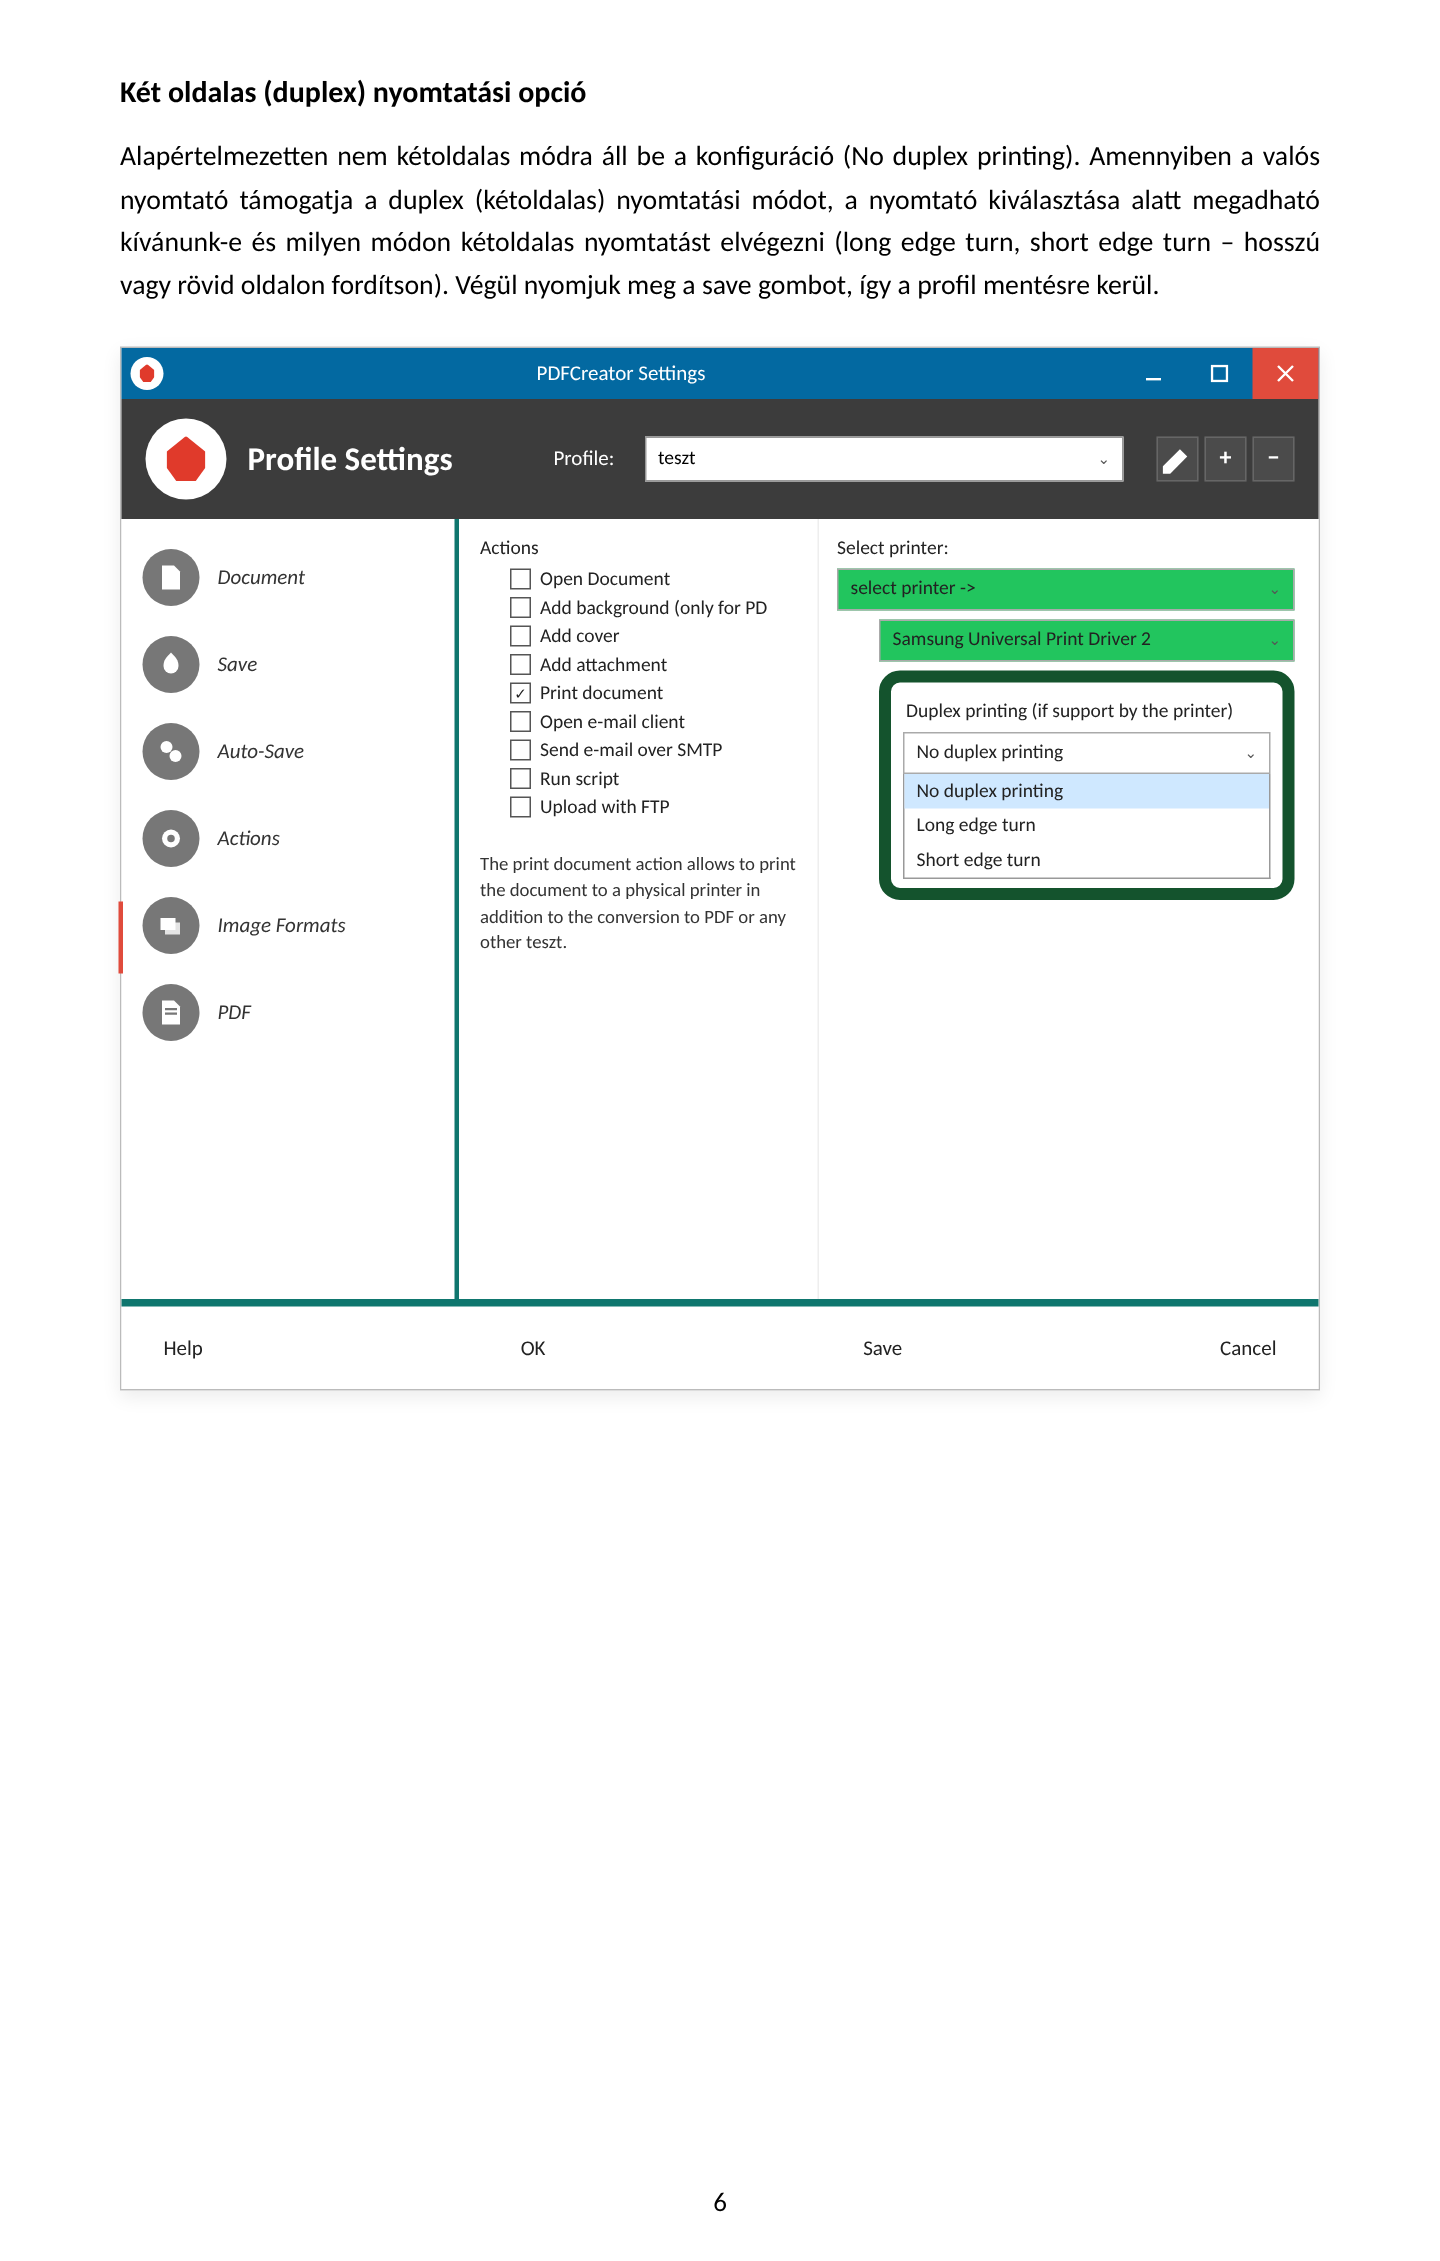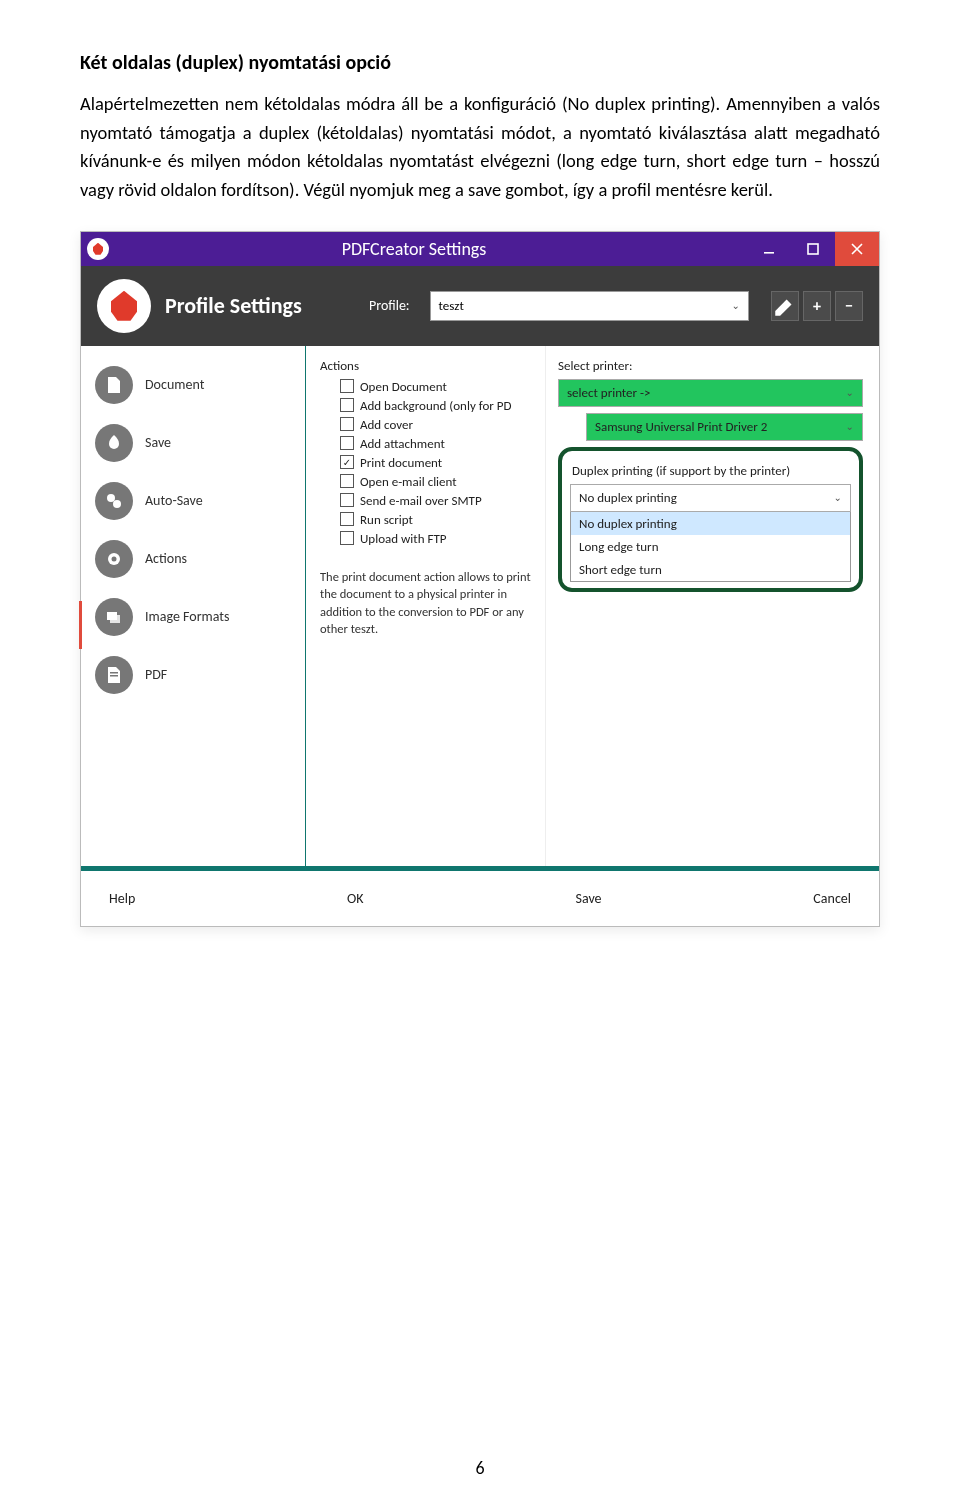--- a/index.html
+++ b/index.html
@@ -24,26 +24,26 @@
     margin: 0 0 26px 0;
   }
 
   
   .app {
     width: 100%;
     border: 1px solid #bbb;
     box-shadow: 0 4px 12px rgba(0,0,0,0.08);
   }
   .titlebar {
-    background: #4c1d95;
+    background: #0369a1;
     height: 34px;
     display: flex;
     align-items: center;
     color: #fff;
-    font-size: 18px;
+    font-size: 14px;
     position: relative;
   }
   .titlebar .app-ico {
     width: 22px; height: 22px;
     margin: 0 12px 0 6px;
     background: #fff;
     border-radius: 50%;
     display: flex; align-items:center; justify-content:center;
   }
   .titlebar .app-ico::after{
@@ -91,22 +91,23 @@
   .hdr-btns{display:flex;gap:4px;margin-left:8px;}
   .hdr-btn{
     width:28px;height:30px;border:1px solid #666;background:#4b4b4b;
     color:#fff;display:flex;align-items:center;justify-content:center;
     font-size:16px;font-weight:bold;
   }
 
   .content{display:flex;background:#fff;min-height:520px;}
 
   .sidebar{
-    width:225px;border-right:1px solid #0f766e;padding:10px 0;
+    width:225px;border-right:3px solid #0f766e;padding:10px 0;
     position:relative;
+    font-style:italic;
   }
   .side-item{
     display:flex;align-items:center;gap:12px;padding:10px 16px 10px 14px;
     color:#333;font-size:14px;
   }
   .side-ico{
     width:38px;height:38px;border-radius:50%;background:#777;
     display:flex;align-items:center;justify-content:center;
     color:#fff;flex-shrink:0;
   }
@@ -135,22 +136,23 @@
     flex:1;padding:12px 16px 12px 12px;font-size:13px;color:#222;position:relative;
   }
   .right .lbl{margin-bottom:6px;}
   .dd{
     border:1px solid #aaa;background:#22c55e;height:28px;
     display:flex;align-items:center;justify-content:space-between;
     padding:0 8px;font-size:13px;margin-bottom:6px;
   }
   .dd.small{margin-left:28px;margin-bottom:8px;}
   .red-box{
-    border:4px solid #14532d;border-radius:14px;padding:8px 8px 6px 8px;
+    border:8px solid #14532d;border-radius:14px;padding:8px 8px 6px 8px;
     margin-top:-2px;
+    margin-left:28px;
   }
   .red-lbl{font-size:13px;margin:4px 0 6px 2px;}
   .dd.open{background:#fff;}
   .dd-list{
     border:1px solid #999;border-top:none;background:#fff;margin-top:-6px;
   }
   .dd-opt{
     padding:4px 8px;font-size:13px;
   }
   .dd-opt.hl{background:#cfe8ff;}

